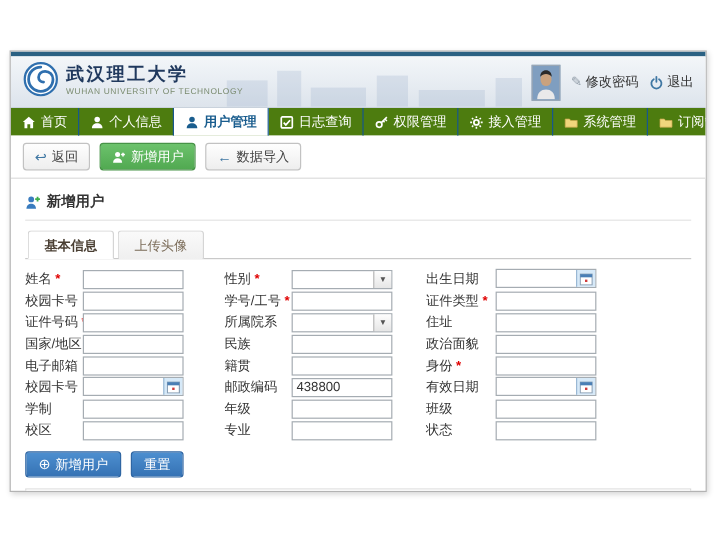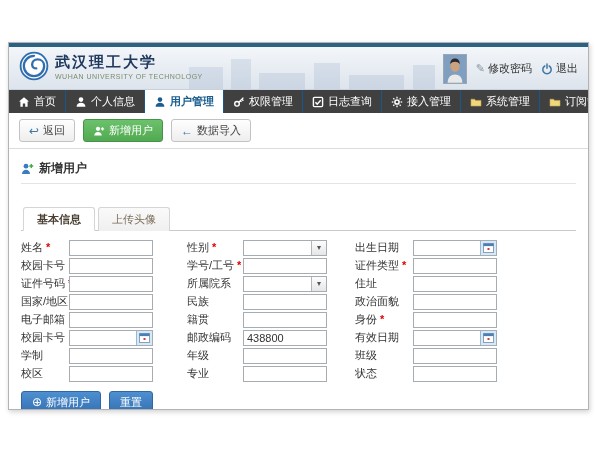--- a/index.html
+++ b/index.html
@@ -30,41 +30,41 @@
               font-family:"Liberation Serif","DejaVu Serif",serif; }
   .uni-sub { font-size:7px; color:#7a8b6f; letter-spacing:.5px; margin-top:1px; }
   .plat-title { margin-left:18px; font-size:17px; font-weight:bold; color:#1a5f93; letter-spacing:1px; }
 
   .usr { position:absolute; right:10px; top:0; height:43px; display:flex; align-items:center; gap:9px; }
   .avatar { width:24px; height:30px; border:1px solid #9aa7b5; background:#7f9ec0; padding:0; display:block; }
   .ulink { display:flex; align-items:center; gap:3px; font-size:11px; color:#333; cursor:pointer; }
   .pencil { color:#8b97a3; font-size:11px; }
 
   
-  .nav { height:23px; background:#404040; display:flex; }
+  .nav { height:23px; background:#4d7c0f; display:flex; }
   .nav-item { display:flex; align-items:center; gap:4px; padding:0 9px; font-size:11px;
               color:#fff; border-right:1px solid #17578c; cursor:pointer; white-space:nowrap; }
   .nav-item.active { background:#fff; color:#1a5d8e; font-weight:bold; }
   .nav-item svg { flex:0 0 auto; }
 
   
   .toolbar { height:36px; background:#fff; border-bottom:1px solid #dcdcdc;
              display:flex; align-items:center; gap:8px; padding:0 10px; }
   .btn { display:inline-flex; align-items:center; gap:4px; height:23px; padding:0 9px;
          font-size:11px; border-radius:3px; cursor:pointer; }
   .btn-plain { background:linear-gradient(#fefefe,#eeeeee); border:1px solid #c2c2c2; color:#444; }
   .btn-plain .arr { color:#3f77a3; font-size:12px; line-height:1; }
   .btn-green { background:linear-gradient(#6cc26c,#51a951); border:1px solid #479347; color:#fff; }
 
   
   .content { padding:6px 12px 0 12px; height:261px; overflow:hidden; }
   .sec-title { display:flex; align-items:center; gap:5px; font-size:12px; font-weight:bold;
                color:#333; padding:5px 0 6px 0; border-bottom:1px solid #e4e4e4; }
 
-  .tabbar { margin-top:22px; display:flex; gap:3px; border-bottom:1px solid #c9c9c9; padding-left:2px; }
+  .tabbar { margin-top:7px; display:flex; gap:3px; border-bottom:1px solid #c9c9c9; padding-left:2px; }
   .tab { padding:4px 13px 3px; font-size:11px; color:#7b6c59; background:linear-gradient(#fafafa,#efefef);
          border:1px solid #d5d5d5; border-bottom:none; border-radius:3px 3px 0 0; cursor:pointer;
          position:relative; top:1px; }
   .tab.active { background:#fff; color:#4a3f33; font-weight:bold; border-bottom:1px solid #fff; }
 
   .form-grid { margin-top:8px; display:grid;
                grid-template-columns:48px 118px 56px 112px 58px 92px;
                grid-auto-rows:17px; row-gap:1px; align-items:center; font-size:11px; color:#333; }
   .flabel { white-space:nowrap; }
   .req { color:#e00000; font-style:normal; font-weight:bold; margin-left:3px; }
@@ -152,31 +152,31 @@
     </div>
     <div class="nav-item active">
       <svg width="12" height="12" viewBox="0 0 12 12">
         <circle cx="6" cy="3.6" r="2.3" fill="#1a5d8e"></circle>
         <path d="M1.6 10.8c0-2.6 2-4.1 4.4-4.1s4.4 1.5 4.4 4.1z" fill="#1a5d8e"></path>
       </svg>
       <span>用户管理</span>
     </div>
     <div class="nav-item">
       <svg width="12" height="12" viewBox="0 0 12 12">
+        <rect x="1.4" y="1.4" width="9.2" height="9.2" rx="1" fill="none" stroke="#fff" stroke-width="1.4"></rect>
+        <path d="M3.4 6.2l1.8 1.9 3.5-3.9" fill="none" stroke="#fff" stroke-width="1.4"></path>
+      </svg>
+      <span>日志查询</span>
+    </div>
+    <div class="nav-item">
+      <svg width="12" height="12" viewBox="0 0 12 12">
         <circle cx="4" cy="7.8" r="2.3" fill="none" stroke="#fff" stroke-width="1.4"></circle>
         <path d="M5.8 6.2l4.6-4.6M8.8 3.2l1.6 1.6M7.3 4.7l1.2 1.2" fill="none" stroke="#fff" stroke-width="1.3"></path>
       </svg>
       <span>权限管理</span>
-    </div>
-    <div class="nav-item">
-      <svg width="12" height="12" viewBox="0 0 12 12">
-        <rect x="1.4" y="1.4" width="9.2" height="9.2" rx="1" fill="none" stroke="#fff" stroke-width="1.4"></rect>
-        <path d="M3.4 6.2l1.8 1.9 3.5-3.9" fill="none" stroke="#fff" stroke-width="1.4"></path>
-      </svg>
-      <span>日志查询</span>
     </div>
     <div class="nav-item">
       <svg width="12" height="12" viewBox="0 0 12 12">
         <circle cx="6" cy="6" r="2.1" fill="none" stroke="#fff" stroke-width="1.5"></circle>
         <g stroke="#fff" stroke-width="1.3">
           <line x1="6" y1="0.8" x2="6" y2="2.4"></line>
             <line x1="6" y1="9.6" x2="6" y2="11.2"></line>
           <line x1="0.8" y1="6" x2="2.4" y2="6"></line>
             <line x1="9.6" y1="6" x2="11.2" y2="6"></line>
           <line x1="2.3" y1="2.3" x2="3.4" y2="3.4"></line>

